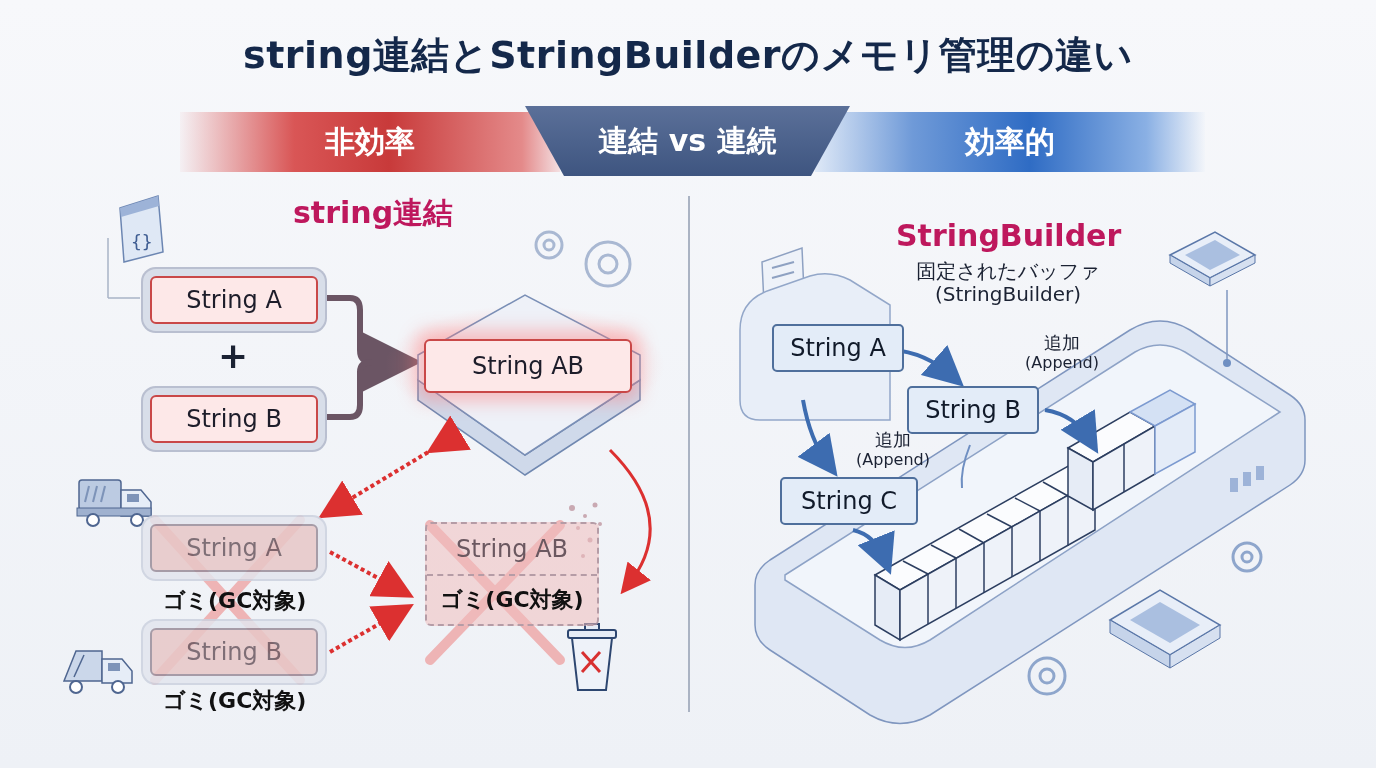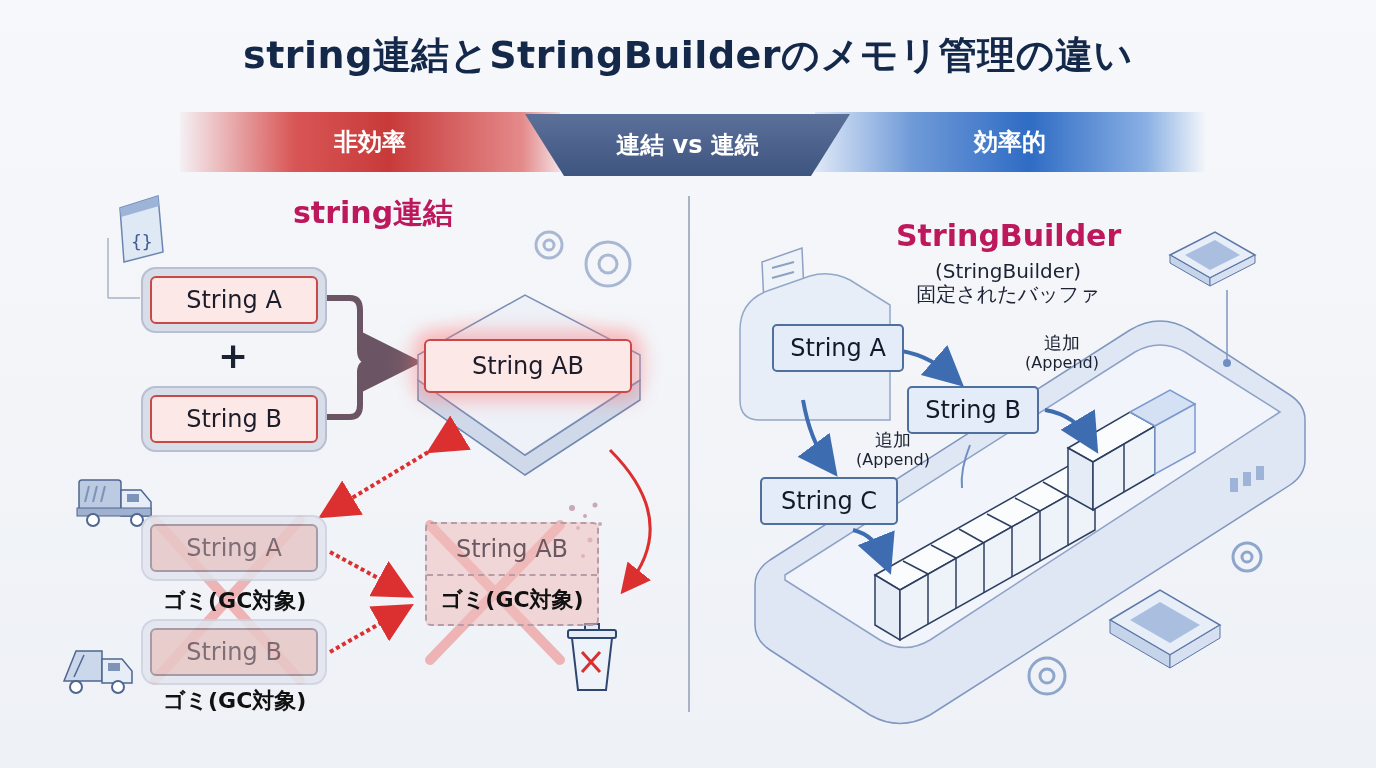--- a/index.html
+++ b/index.html
@@ -1,22 +1,22 @@
 <!DOCTYPE html>
 <html><head>
 <meta charset="utf-8">
 <style>
   html,body{margin:0;padding:0;}
   body{width:1376px;height:768px;overflow:hidden;background:linear-gradient(180deg,#f7f8fb 0%,#eef1f6 100%);font-family:"DejaVu Sans","Liberation Sans",sans-serif;position:relative;color:#1b2a44;}
   .abs{position:absolute;}
   #title{left:0;width:1376px;top:30px;text-align:center;font-size:38px;font-weight:bold;color:#14284a;letter-spacing:0.5px;}
-  .banner{top:112px;height:60px;display:flex;align-items:center;justify-content:center;font-size:24px;font-weight:bold;color:#fff;}
+  .banner{top:112px;height:60px;display:flex;align-items:center;justify-content:center;font-size:30px;font-weight:bold;color:#fff;}
   #ban-left{left:180px;width:380px;background:linear-gradient(90deg,rgba(230,120,120,0.05) 0%,#d95656 30%,#c83a3a 55%,#e48a8a 90%,rgba(240,170,170,0.3) 100%);}
   #ban-right{left:815px;width:390px;background:linear-gradient(90deg,rgba(170,200,240,0.3) 0%,#6f9ad8 25%,#2f6cc4 55%,#8ab0e4 85%,rgba(200,220,245,0.05) 100%);}
-  #ban-mid{left:525px;top:114px;width:325px;height:62px;background:linear-gradient(180deg,#5b7099,#3e5580);clip-path:polygon(0 0,100% 0,88% 100%,12% 100%);z-index:2;}
+  #ban-mid{left:525px;top:106px;width:325px;height:70px;background:linear-gradient(180deg,#5b7099,#3e5580);clip-path:polygon(0 0,100% 0,88% 100%,12% 100%);z-index:2;}
   .divider{left:688px;top:196px;width:2px;height:516px;background:#aab3c3;}
   .sec-title{font-size:30px;font-weight:bold;color:#be185d;}
   .sbox{background:#fde8e8;border:2px solid #c94848;border-radius:6px;display:flex;align-items:center;justify-content:center;font-size:24px;color:#1d1d2a;box-shadow:0 0 0 7px rgba(220,225,235,0.9),0 0 0 9px #b9bfd0;}
   .gbox{background:#e7c7c7;border:2px solid #9a8d9a;border-radius:6px;display:flex;align-items:center;justify-content:center;font-size:24px;color:#6b5860;opacity:0.85;box-shadow:0 0 0 7px rgba(230,232,240,0.9),0 0 0 9px #ccd2df;}
   .gc{font-size:22px;font-weight:bold;color:#111;}
   .bbox{background:#e3ecf8;border:2px solid #4f6f9c;border-radius:5px;display:flex;align-items:center;justify-content:center;font-size:24px;color:#111a2a;}
   .lbl{font-size:18px;color:#1b2233;text-align:center;line-height:1.15;}
 </style>
 </head>
 <body>
@@ -217,27 +217,27 @@
 
   <g fill="none" stroke="#8ea6cc" stroke-width="3">
     <circle cx="557" cy="557" r="14"></circle>
       <circle cx="557" cy="557" r="5"></circle>
     <circle cx="357" cy="676" r="18"></circle>
       <circle cx="357" cy="676" r="7"></circle>
   </g>
 </svg>
 
 <div class="abs lbl" style="left:898px;top:260px;width:220px;font-size:20px;">
+  <div>固定されたバッファ</div>
   <div>(StringBuilder)</div>
-  <div>固定されたバッファ</div>
 </div>
 
 <div class="abs bbox" style="left:772px;top:324px;width:128px;height:44px;">String A</div>
 <div class="abs bbox" style="left:907px;top:386px;width:128px;height:44px;">String B</div>
-<div class="abs bbox" style="left:760px;top:477px;width:134px;height:44px;">String C</div>
+<div class="abs bbox" style="left:780px;top:477px;width:134px;height:44px;">String C</div>
 
 <div class="abs lbl" style="left:1012px;top:333px;width:100px;">
   <div>追加</div>
   <div style="font-size:16px;">(Append)</div>
 </div>
 <div class="abs lbl" style="left:843px;top:430px;width:100px;">
   <div>追加</div>
   <div style="font-size:16px;">(Append)</div>
 </div>
 

